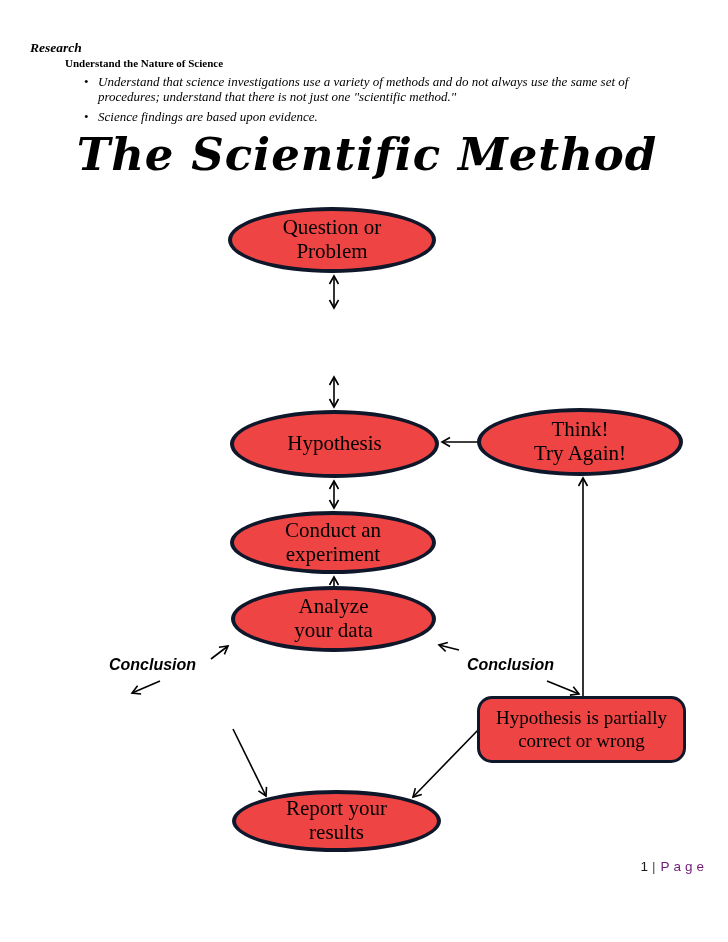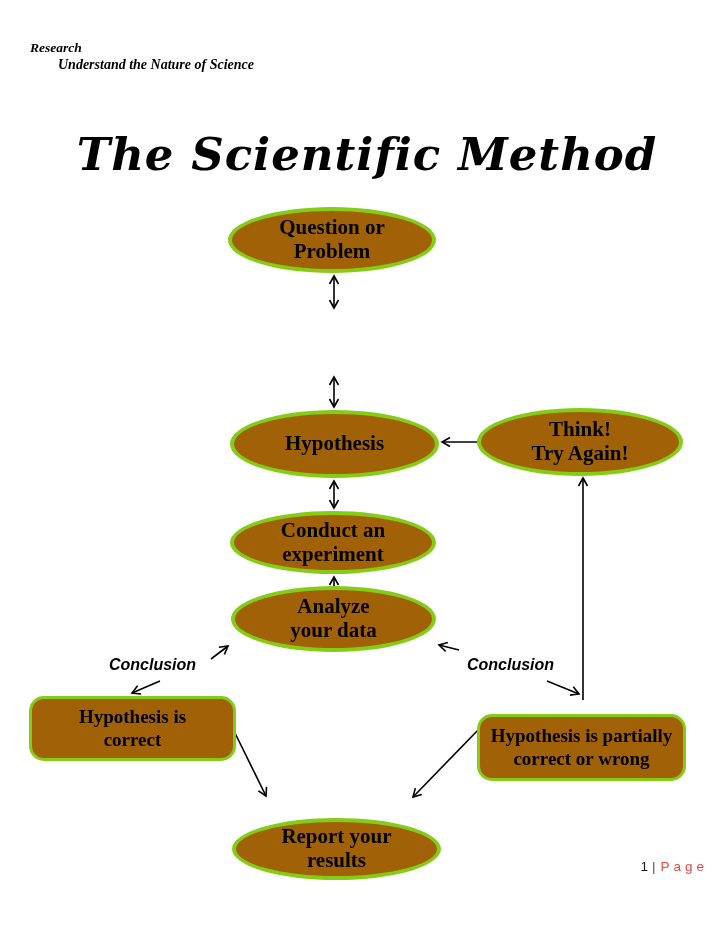--- a/index.html
+++ b/index.html
@@ -12,22 +12,22 @@
     font-family: "Liberation Serif", serif;
     color: #000;
   }
 
   
   .doc-header { position: absolute; top: 40px; left: 30px; width: 670px; }
   .obj-heading {
     font-size: 13.5px; font-weight: bold; font-style: italic; line-height: 1.15;
   }
   .obj-subheading {
-    font-size: 14px; font-weight: bold; font-style: italic;
-    margin-left: 28px; margin-top: 1px; line-height: 1.15;
+    font-size: 11px; font-weight: bold; 
+    margin-left: 35px; margin-top: 1px; line-height: 1.15;
   }
   .bullets {
     margin: 5px 0 0 53px; padding: 0; list-style: none;
     font-style: italic; font-size: 13px; max-width: 600px;
   }
   .bullets li { position: relative; padding-left: 15px; margin-bottom: 4px; line-height: 1.17; }
   .bullets li::before { content: "\2022"; position: absolute; left: 1px; font-style: normal; }
 
   
   .title {
@@ -35,62 +35,66 @@
     text-align: center;
     font-family: "DejaVu Serif", serif;
     font-style: italic; font-weight: bold;
     font-size: 45px; letter-spacing: 1px;
   }
 
   
   .arrow-layer { position: absolute; left: 0; top: 0; z-index: 1; pointer-events: none; }
   .node {
     position: absolute; z-index: 2; box-sizing: border-box;
-    background: #a16207; border: 4px solid #84cc16;
+    background: #ef4444; border: 4px solid #0f172a;
     display: flex; align-items: center; justify-content: center;
-    text-align: center; font-weight: bold; font-size: 21px;
+    text-align: center; font-weight: normal; font-size: 21px;
     line-height: 1.14; white-space: pre-line;
   }
   .ellipse { border-radius: 50%; }
   .rect { border-radius: 15px; border-width: 3.5px; font-size: 19px; line-height: 1.18; }
 
   .n-question   { left: 228px; top: 207px; width: 208px; height: 66px; }
   .n-research   { left: 229px; top: 311px; width: 208px; height: 63px; }
   .n-hypothesis { left: 230px; top: 410px; width: 209px; height: 68px; }
   .n-think      { left: 477px; top: 408px; width: 206px; height: 68px; }
   .n-conduct    { left: 230px; top: 511px; width: 206px; height: 63px; }
   .n-analyze    { left: 231px; top: 586px; width: 205px; height: 66px; }
   .n-correct    { left: 29px;  top: 696px; width: 207px; height: 65px; }
-  .n-partial    { left: 477px; top: 696px; width: 209px; height: 67px; margin-top: 18px; }
-  .n-report     { left: 232px; top: 818px; width: 209px; height: 62px; }
+  .n-partial    { left: 477px; top: 696px; width: 209px; height: 67px; }
+  .n-report     { left: 232px; top: 790px; width: 209px; height: 62px; }
 
   .conclusion {
     position: absolute; z-index: 2;
     font-family: Liberation Sans, sans-serif;
     font-weight: bold; font-style: italic; font-size: 16px;
   }
   .c-left  { left: 109px; top: 656px; }
   .c-right { left: 467px; top: 656px; }
 
   
   .footer {
     position: absolute; top: 859px; right: 20px;
     font-family: "Liberation Sans", sans-serif; font-size: 13.5px; color: #1a1a1a;
   }
   .footer .sep { color: #4d4d4d; margin: 0 5px 0 4px; font-weight: normal; }
-  .footer .pg  { color: #ef4444; letter-spacing: 4px; }
+  .footer .pg  { color: #701a75; letter-spacing: 4px; }
 </style>
 </head>
 <body>
 
 <div class="page">
 
   <div class="doc-header">
     <div class="obj-heading">Research</div>
     <div class="obj-subheading">Understand the Nature of Science</div>
+    <ul class="bullets">
+      <li>Understand that science investigations use a variety of methods and do not always use the same set of procedures; understand that there is not just one "scientific method."</li>
+      <li>Science findings are based upon evidence.</li>
+    </ul>
   </div>
 
   <div class="title">The Scientific Method</div>
 
   <svg class="arrow-layer" width="728" height="942" viewBox="0 0 728 942">
     <defs>
       <marker id="ah" markerUnits="userSpaceOnUse" markerWidth="12" markerHeight="12" viewBox="0 0 12 12" refX="10" refY="6" orient="auto-start-reverse">
         <path d="M2,1.5 L10,6 L2,10.5" fill="none" stroke="#000" stroke-width="1.6"></path>
       </marker>
     </defs>
@@ -112,22 +116,20 @@
 
   <div class="node ellipse n-question">Question or
 Problem</div>
   <div class="node ellipse n-hypothesis">Hypothesis</div>
   <div class="node ellipse n-conduct">Conduct an
 experiment</div>
   <div class="node ellipse n-think">Think!
 Try Again!</div>
   <div class="node ellipse n-analyze">Analyze
 your data</div>
-  <div class="node rect n-correct">Hypothesis is
-correct</div>
   <div class="node rect n-partial">Hypothesis is partially
 correct or wrong</div>
   <div class="node ellipse n-report">Report your
 results</div>
 
   <div class="conclusion c-left">Conclusion</div>
   <div class="conclusion c-right">Conclusion</div>
 
   <div class="footer">
     <span>1</span><span class="sep">|</span><span class="pg">Page</span>

